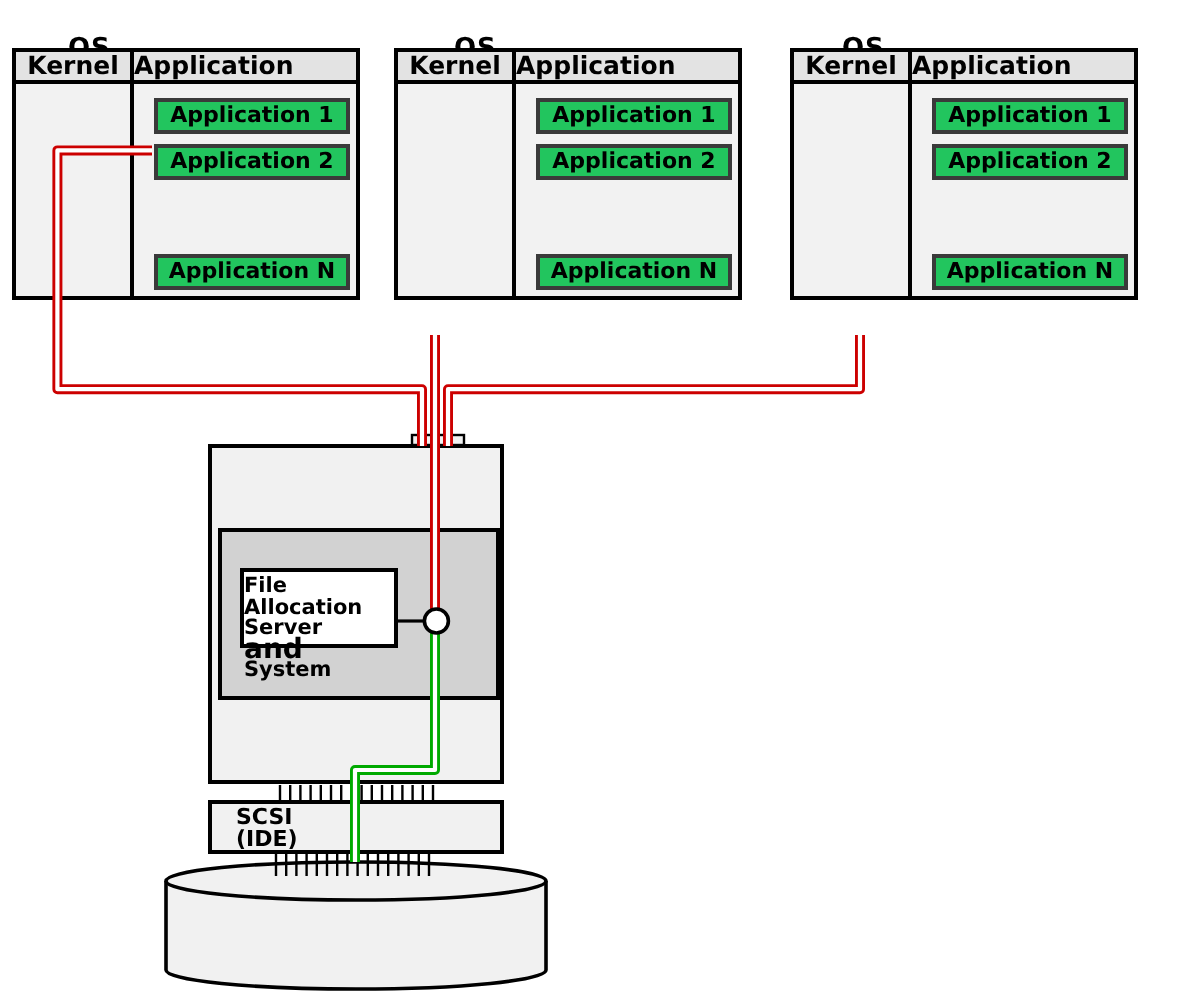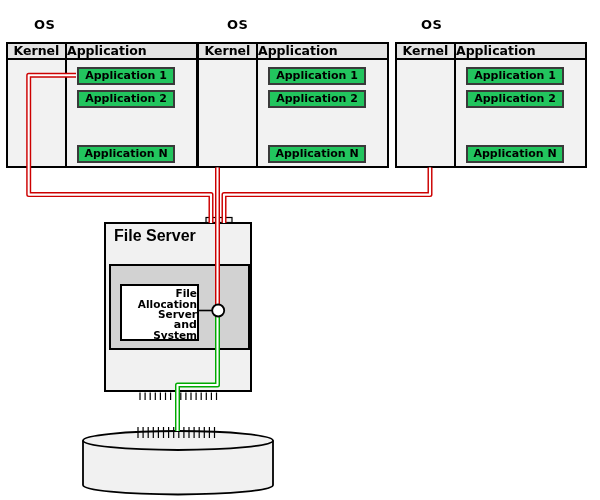--- a/index.html
+++ b/index.html
@@ -16,22 +16,22 @@
   .os-title {
     position: absolute;
     top: 17px;
     width: 60px;
     text-align: left;
     font: bold 13px "DejaVu Sans", sans-serif;
     letter-spacing: 0.5px;
   }
   .os-box {
     position: absolute;
-    top: 42px;
-    width: 192px;
+    top: 24px;
+    width: 174px;
     height: 126px;
     background: #f2f2f2;
     border: 2px solid #000;
   }
   .os-header {
     position: absolute;
     top: 0; left: 0; right: 0;
     height: 16px;
     display: flex;
     border-bottom: 2px solid #000;
@@ -82,29 +82,29 @@
     border: 2px solid #000;
   }
   .filesystem-title {
     position: absolute;
     left: 12px; top: 1px;
     font: bold 12.5px "DejaVu Sans", sans-serif;
   }
   .fat-box {
     position: absolute;
     left: 9px; top: 18px;
-    width: 79px; height: 57px;
+    width: 79px; height: 40px;
     background: #ffffff;
     border: 2px solid #000;
-    text-align: right;
+    text-align: left;
     font: bold 10.5px "DejaVu Sans", sans-serif;
     line-height: 10.5px;
     padding-top: 2px;
   }
-  .fat-box .small { font-size: 11px; line-height: 10px; }
+  .fat-box .small { font-size: 14px; line-height: 10px; }
   .scsi-box {
     position: absolute;
     left: 104px; top: 400px;
     width: 148px; height: 27px;
     background: #f1f1f1;
     border: 2px solid #000;
     font: bold 11px "DejaVu Sans", sans-serif;
     line-height: 10.5px;
     padding: 2px 0 0 12px;
   }
@@ -151,32 +151,35 @@
       <div class="kernel-cell">Kernel</div>
       <div class="app-cell">Application</div>
     </div>
     <div class="kernel-col"></div>
     <div class="app-box app1">Application 1</div>
     <div class="app-box app2">Application 2</div>
     <div class="app-box appN">Application N</div>
   </div>
 
   <div class="fs-box">
-    <div class="fs-title">File Server</div>
     <div class="filesystem-box">
       <div class="fat-box">
         <div>File</div>
         <div>Allocation</div>
         <div>Server</div>
         <div class="small">and</div>
         <div>System</div>
       </div>
     </div>
   </div>
 
+  <div class="scsi-box">
+    <div>SCSI</div>
+    <div>(IDE)</div>
+  </div>
 
   <svg class="overlay" viewBox="0 0 600 500">
 
     <path d="M83,440.5 V485 A95,9.5 0 0 0 273,485 V440.5" fill="#f1f1f1" stroke="#000" stroke-width="1.8"></path>
     <ellipse cx="178" cy="440.5" rx="95" ry="9.5" fill="#f1f1f1" stroke="#000" stroke-width="1.8"></ellipse>
 
     <path id="bus-fs-scsi" fill="none" stroke="#000" stroke-width="1.2" d="M140,392.5V400M145.1,392.5V400M150.2,392.5V400M155.29999999999998,392.5V400M160.39999999999998,392.5V400M165.49999999999997,392.5V400M170.59999999999997,392.5V400M175.69999999999996,392.5V400M180.79999999999995,392.5V400M185.89999999999995,392.5V400M190.99999999999994,392.5V400M196.09999999999994,392.5V400M201.19999999999993,392.5V400M206.29999999999993,392.5V400M211.39999999999992,392.5V400M216.49999999999991,392.5V400"></path>
     <path id="bus-scsi-disk" fill="none" stroke="#000" stroke-width="1.2" d="M138,427V438M143.1,427V438M148.2,427V438M153.29999999999998,427V438M158.39999999999998,427V438M163.49999999999997,427V438M168.59999999999997,427V438M173.69999999999996,427V438M178.79999999999995,427V438M183.89999999999995,427V438M188.99999999999994,427V438M194.09999999999994,427V438M199.19999999999993,427V438M204.29999999999993,427V438M209.39999999999992,427V438M214.49999999999991,427V438"></path>
 
     <rect x="206" y="217.5" width="26" height="5" fill="#f1f1f1" stroke="#000" stroke-width="1.2"></rect>

